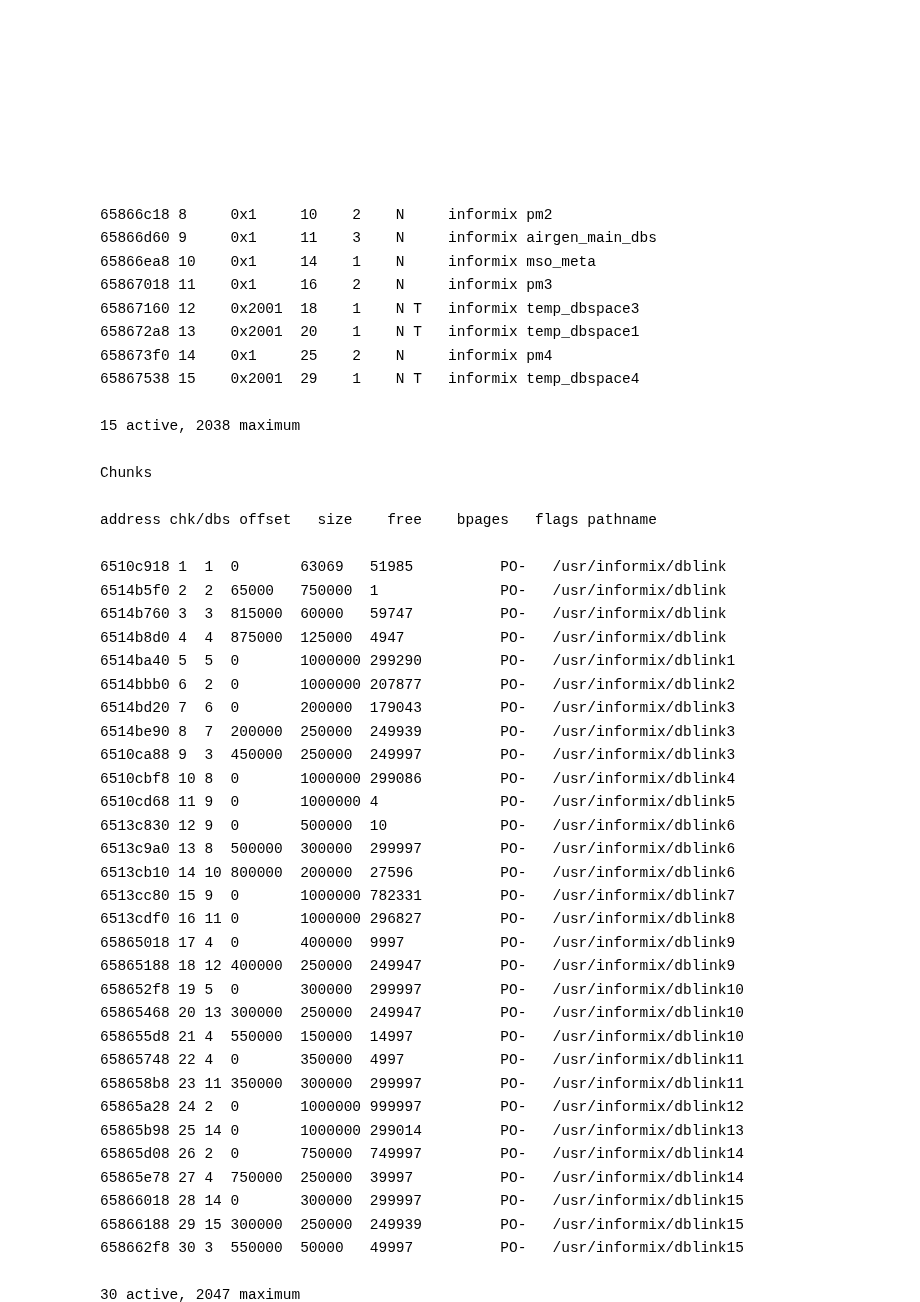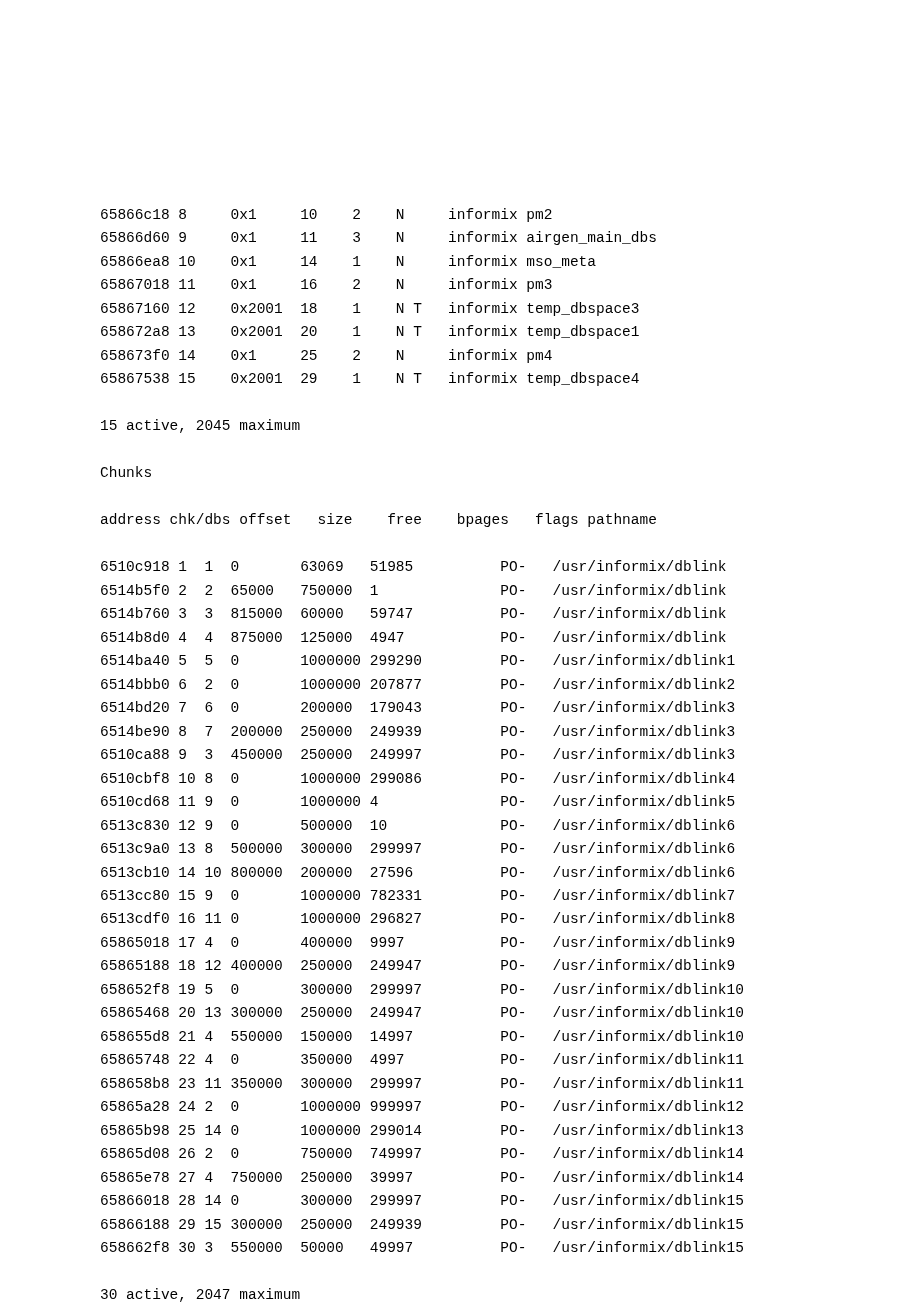--- a/index.html
+++ b/index.html
@@ -21,21 +21,21 @@
 
 
 <div id="dbspace-block">65866c18 8     0x1     10    2    N     informix pm2
 65866d60 9     0x1     11    3    N     informix airgen_main_dbs
 65866ea8 10    0x1     14    1    N     informix mso_meta
 65867018 11    0x1     16    2    N     informix pm3
 65867160 12    0x2001  18    1    N T   informix temp_dbspace3
 658672a8 13    0x2001  20    1    N T   informix temp_dbspace1
 658673f0 14    0x1     25    2    N     informix pm4
 65867538 15    0x2001  29    1    N T   informix temp_dbspace4</div>
-<div>15 active, 2045 maximum</div>
+<div>15 active, 2038 maximum</div>
 <div>Chunks</div>
 <div>address chk/dbs offset   size    free    bpages   flags pathname</div>
 <div id="chunks-block">6510c918 1  1  0       63069   51985          PO-   /usr/informix/dblink
 6514b5f0 2  2  65000   750000  1              PO-   /usr/informix/dblink
 6514b760 3  3  815000  60000   59747          PO-   /usr/informix/dblink
 6514b8d0 4  4  875000  125000  4947           PO-   /usr/informix/dblink
 6514ba40 5  5  0       1000000 299290         PO-   /usr/informix/dblink1
 6514bbb0 6  2  0       1000000 207877         PO-   /usr/informix/dblink2
 6514bd20 7  6  0       200000  179043         PO-   /usr/informix/dblink3
 6514be90 8  7  200000  250000  249939         PO-   /usr/informix/dblink3

